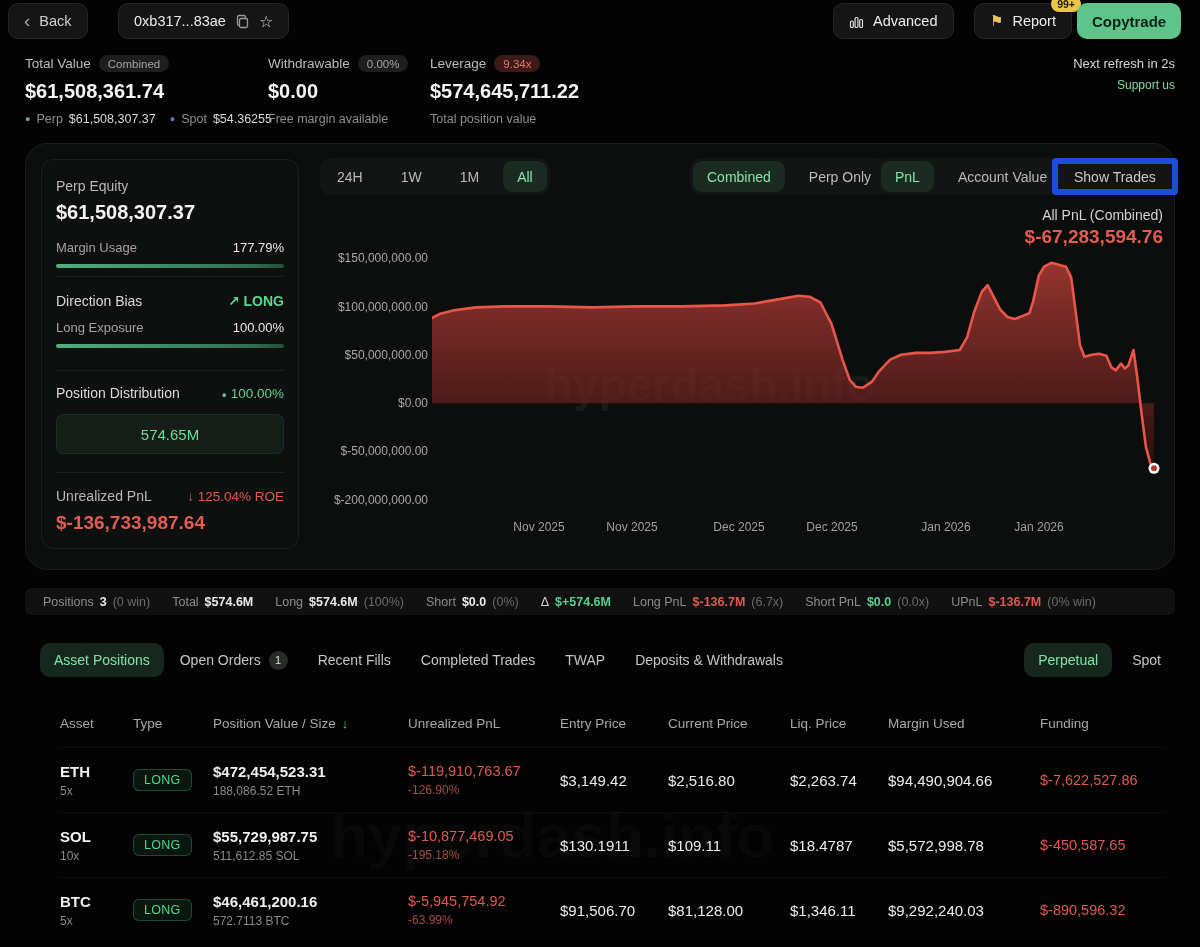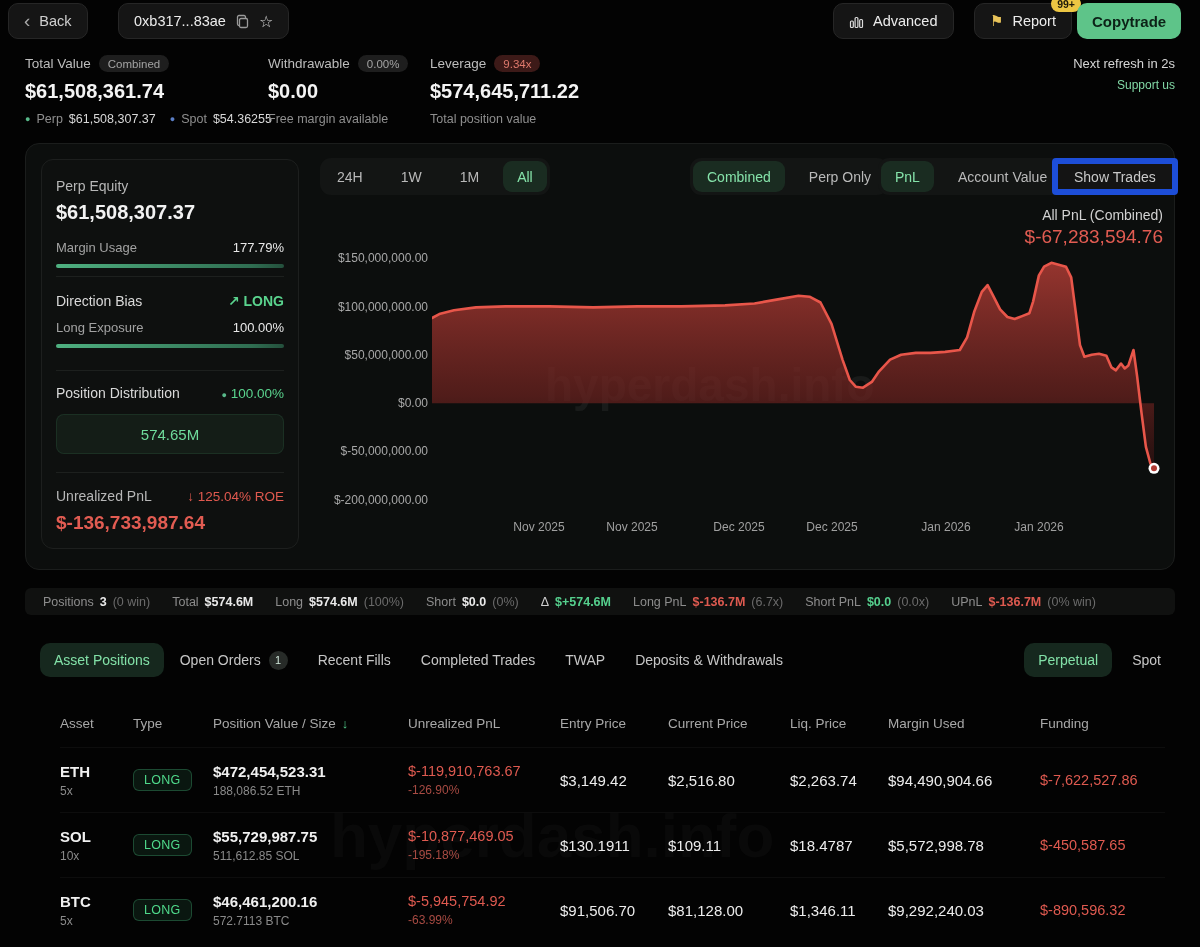--- a/index.html
+++ b/index.html
@@ -28,21 +28,21 @@
   .stat-value { font-size:20px; font-weight:bold; color:#f4f4f4; margin-top:8px; }
   .stat-sub { font-size:12.5px; color:#8f8f8f; margin-top:9px; display:flex; align-items:center; gap:6px; }
   .dot { font-size:9px; line-height:1; }
   .dot.green { color:#58b98a; } .dot.blue { color:#5b7fc7; }
   .sub-val { color:#d8d8d8; }
   .refresh-note { position:absolute; top:56px; right:25px; font-size:13px; color:#d6d6d6; }
   .support-link { position:absolute; top:78px; right:25px; font-size:12px; color:#82d9a6; cursor:pointer; }
 
   
   .main-card { position:absolute; left:25px; top:143px; width:1150px; height:427px;
-               background:#0c0e0d; border:1px solid #1b1d1c; border-radius:14px; }
+               background:#0c0e0d; border:1px solid #1b1d1c; border-radius:22px; }
   .left-panel { position:absolute; left:15px; top:15px; width:258px; height:390px;
                 background:#0e100f; border:1px solid #1d1f1e; border-radius:12px; }
   .lp-inner { position:absolute; left:14px; right:14px; }
   .lp-label { font-size:14px; color:#b7b7b7; }
   .lp-label.bright { color:#d9d9d9; }
   .lp-big { font-size:20px; font-weight:bold; color:#f2f2f2; margin-top:7px; }
   .lp-row { display:flex; justify-content:space-between; align-items:center; }
   .lp-small { font-size:13px; color:#a2a2a2; }
   .lp-small-val { font-size:13px; color:#e8e8e8; }
   .bar { height:4px; border-radius:2px; background:linear-gradient(90deg,#4fb181,#2f6d51 86%,#24503c); margin-top:9px; }
@@ -56,21 +56,21 @@
 
   
   .seg-group { position:absolute; top:158px; height:37px; display:flex; align-items:center;
                background:#131514; border-radius:11px; padding:3px; gap:10px; }
   .seg { height:31px; display:flex; align-items:center; padding:0 14px; border-radius:9px;
          font-size:14px; color:#b9b9b9; cursor:pointer; }
   .seg.active { background:#1a2c21; color:#85e2a9; }
   .solo-btn { position:absolute; top:158px; height:37px; display:flex; align-items:center; padding:0 16px;
               background:#141414; border:6px solid #1d4ed8; border-radius:4px; font-size:14px; color:#c9c9c9; cursor:pointer; }
   .allpnl-label { position:absolute; top:207px; right:37px; font-size:14px; color:#d2d2d2; }
-  .allpnl-value { position:absolute; top:226px; right:37px; font-size:19px; font-weight:normal; color:#e25c52; }
+  .allpnl-value { position:absolute; top:226px; right:37px; font-size:19px; font-weight:bold; color:#e25c52; }
 
   
   .ytick { position:absolute; width:100px; text-align:right; font-size:12px; color:#a8a8a8; }
   .xtick { position:absolute; width:90px; text-align:center; font-size:12px; color:#a0a0a0; top:520px; }
   .watermark { position:absolute; font-weight:bold; color:rgba(200,200,200,0.07); pointer-events:none; white-space:nowrap; }
   #wm-chart { left:545px; top:358px; font-size:46px; }
   #wm-table { left:330px; top:800px; font-size:62px; color:rgba(200,200,200,0.035); }
 
   
   .summary-bar { position:absolute; left:25px; top:588px; width:1150px; height:27px; background:#101110;

